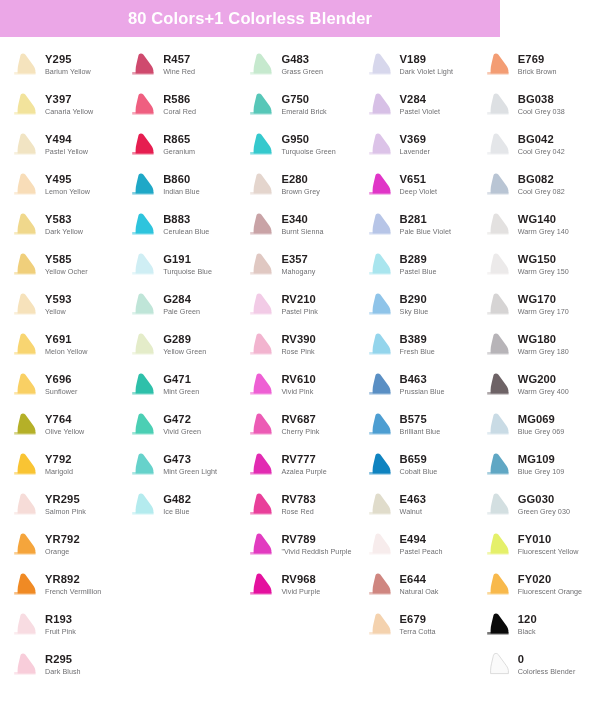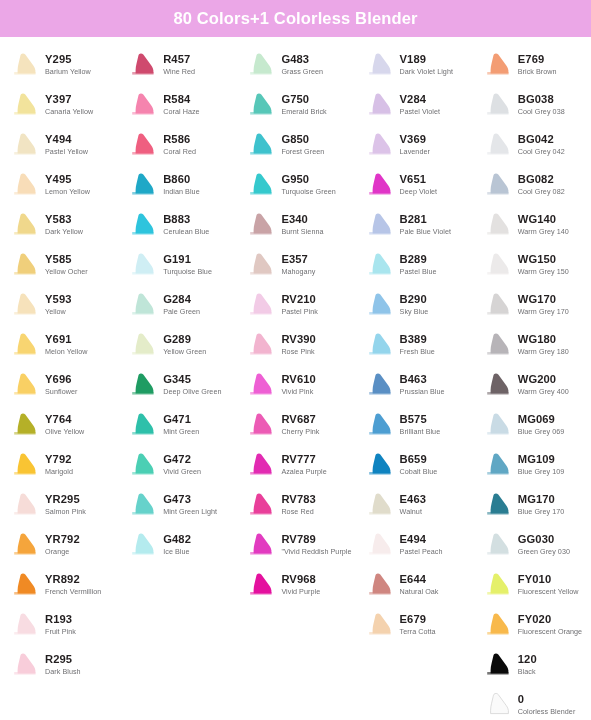--- a/index.html
+++ b/index.html
@@ -13,21 +13,21 @@
   .page {
     position: relative;
     width: 591px;
     height: 720px;
     background: #ffffff;
   }
   
   .header {
     position: absolute;
     left: 0; top: 0;
-    width: 591px;
+    width: 500px;
     height: 37px;
     background: #eba7e7;
     display: flex;
     align-items: center;
     justify-content: center;
   }
   .header-title {
     color: #ffffff;
     font-size: 16.5px;
     font-weight: bold;
@@ -308,44 +308,44 @@
             </svg>
           </div>
           <div class="labels">
             <div class="code">R457</div>
             <div class="name">Wine Red</div>
           </div>
         </div>
         <div class="swatch-row">
           <div class="nib">
             <svg viewBox="0 0 28 26" width="28" height="26">
-              <path d="M9.0 2.2 C10.3 1.0 12.2 1.2 13.3 2.6 L21.3 13.6 C22.0 14.6 22.6 15.6 22.9 16.6 L23.4 18.6 L23.4 21.6 L5.6 21.6 L5.6 18.2 C5.6 16.0 6.0 13.6 6.6 11.2 L8.2 4.4 C8.3 3.6 8.6 2.8 9.0 2.2 Z" fill="#f584ae"></path>
-              <rect x="2.2" y="20.0" width="21.4" height="2.6" fill="#f584ae" opacity="0.55"></rect>
-            </svg>
-          </div>
-          <div class="labels">
-            <div class="code">R584</div>
-            <div class="name">Coral Haze</div>
-          </div>
-        </div>
-        <div class="swatch-row">
-          <div class="nib">
-            <svg viewBox="0 0 28 26" width="28" height="26">
               <path d="M9.0 2.2 C10.3 1.0 12.2 1.2 13.3 2.6 L21.3 13.6 C22.0 14.6 22.6 15.6 22.9 16.6 L23.4 18.6 L23.4 21.6 L5.6 21.6 L5.6 18.2 C5.6 16.0 6.0 13.6 6.6 11.2 L8.2 4.4 C8.3 3.6 8.6 2.8 9.0 2.2 Z" fill="#ef5f80"></path>
               <rect x="2.2" y="20.0" width="21.4" height="2.6" fill="#ef5f80" opacity="0.55"></rect>
             </svg>
           </div>
           <div class="labels">
             <div class="code">R586</div>
             <div class="name">Coral Red</div>
           </div>
         </div>
         <div class="swatch-row">
           <div class="nib">
             <svg viewBox="0 0 28 26" width="28" height="26">
+              <path d="M9.0 2.2 C10.3 1.0 12.2 1.2 13.3 2.6 L21.3 13.6 C22.0 14.6 22.6 15.6 22.9 16.6 L23.4 18.6 L23.4 21.6 L5.6 21.6 L5.6 18.2 C5.6 16.0 6.0 13.6 6.6 11.2 L8.2 4.4 C8.3 3.6 8.6 2.8 9.0 2.2 Z" fill="#e61e50"></path>
+              <rect x="2.2" y="20.0" width="21.4" height="2.6" fill="#e61e50" opacity="0.55"></rect>
+            </svg>
+          </div>
+          <div class="labels">
+            <div class="code">R865</div>
+            <div class="name">Geranium</div>
+          </div>
+        </div>
+        <div class="swatch-row">
+          <div class="nib">
+            <svg viewBox="0 0 28 26" width="28" height="26">
               <path d="M9.0 2.2 C10.3 1.0 12.2 1.2 13.3 2.6 L21.3 13.6 C22.0 14.6 22.6 15.6 22.9 16.6 L23.4 18.6 L23.4 21.6 L5.6 21.6 L5.6 18.2 C5.6 16.0 6.0 13.6 6.6 11.2 L8.2 4.4 C8.3 3.6 8.6 2.8 9.0 2.2 Z" fill="#1fa8c7"></path>
               <rect x="2.2" y="20.0" width="21.4" height="2.6" fill="#1fa8c7" opacity="0.55"></rect>
             </svg>
           </div>
           <div class="labels">
             <div class="code">B860</div>
             <div class="name">Indian Blue</div>
           </div>
         </div>
         <div class="swatch-row">
@@ -392,32 +392,20 @@
             </svg>
           </div>
           <div class="labels">
             <div class="code">G289</div>
             <div class="name">Yellow Green</div>
           </div>
         </div>
         <div class="swatch-row">
           <div class="nib">
             <svg viewBox="0 0 28 26" width="28" height="26">
-              <path d="M9.0 2.2 C10.3 1.0 12.2 1.2 13.3 2.6 L21.3 13.6 C22.0 14.6 22.6 15.6 22.9 16.6 L23.4 18.6 L23.4 21.6 L5.6 21.6 L5.6 18.2 C5.6 16.0 6.0 13.6 6.6 11.2 L8.2 4.4 C8.3 3.6 8.6 2.8 9.0 2.2 Z" fill="#1f9c63"></path>
-              <rect x="2.2" y="20.0" width="21.4" height="2.6" fill="#1f9c63" opacity="0.55"></rect>
-            </svg>
-          </div>
-          <div class="labels">
-            <div class="code">G345</div>
-            <div class="name">Deep Olive Green</div>
-          </div>
-        </div>
-        <div class="swatch-row">
-          <div class="nib">
-            <svg viewBox="0 0 28 26" width="28" height="26">
               <path d="M9.0 2.2 C10.3 1.0 12.2 1.2 13.3 2.6 L21.3 13.6 C22.0 14.6 22.6 15.6 22.9 16.6 L23.4 18.6 L23.4 21.6 L5.6 21.6 L5.6 18.2 C5.6 16.0 6.0 13.6 6.6 11.2 L8.2 4.4 C8.3 3.6 8.6 2.8 9.0 2.2 Z" fill="#2ec0aa"></path>
               <rect x="2.2" y="20.0" width="21.4" height="2.6" fill="#2ec0aa" opacity="0.55"></rect>
             </svg>
           </div>
           <div class="labels">
             <div class="code">G471</div>
             <div class="name">Mint Green</div>
           </div>
         </div>
         <div class="swatch-row">
@@ -478,44 +466,44 @@
             </svg>
           </div>
           <div class="labels">
             <div class="code">G750</div>
             <div class="name">Emerald Brick</div>
           </div>
         </div>
         <div class="swatch-row">
           <div class="nib">
             <svg viewBox="0 0 28 26" width="28" height="26">
-              <path d="M9.0 2.2 C10.3 1.0 12.2 1.2 13.3 2.6 L21.3 13.6 C22.0 14.6 22.6 15.6 22.9 16.6 L23.4 18.6 L23.4 21.6 L5.6 21.6 L5.6 18.2 C5.6 16.0 6.0 13.6 6.6 11.2 L8.2 4.4 C8.3 3.6 8.6 2.8 9.0 2.2 Z" fill="#3ec2cd"></path>
-              <rect x="2.2" y="20.0" width="21.4" height="2.6" fill="#3ec2cd" opacity="0.55"></rect>
-            </svg>
-          </div>
-          <div class="labels">
-            <div class="code">G850</div>
-            <div class="name">Forest Green</div>
-          </div>
-        </div>
-        <div class="swatch-row">
-          <div class="nib">
-            <svg viewBox="0 0 28 26" width="28" height="26">
               <path d="M9.0 2.2 C10.3 1.0 12.2 1.2 13.3 2.6 L21.3 13.6 C22.0 14.6 22.6 15.6 22.9 16.6 L23.4 18.6 L23.4 21.6 L5.6 21.6 L5.6 18.2 C5.6 16.0 6.0 13.6 6.6 11.2 L8.2 4.4 C8.3 3.6 8.6 2.8 9.0 2.2 Z" fill="#35c9cd"></path>
               <rect x="2.2" y="20.0" width="21.4" height="2.6" fill="#35c9cd" opacity="0.55"></rect>
             </svg>
           </div>
           <div class="labels">
             <div class="code">G950</div>
             <div class="name">Turquoise Green</div>
           </div>
         </div>
         <div class="swatch-row">
           <div class="nib">
             <svg viewBox="0 0 28 26" width="28" height="26">
+              <path d="M9.0 2.2 C10.3 1.0 12.2 1.2 13.3 2.6 L21.3 13.6 C22.0 14.6 22.6 15.6 22.9 16.6 L23.4 18.6 L23.4 21.6 L5.6 21.6 L5.6 18.2 C5.6 16.0 6.0 13.6 6.6 11.2 L8.2 4.4 C8.3 3.6 8.6 2.8 9.0 2.2 Z" fill="#e4d5cd"></path>
+              <rect x="2.2" y="20.0" width="21.4" height="2.6" fill="#e4d5cd" opacity="0.55"></rect>
+            </svg>
+          </div>
+          <div class="labels">
+            <div class="code">E280</div>
+            <div class="name">Brown Grey</div>
+          </div>
+        </div>
+        <div class="swatch-row">
+          <div class="nib">
+            <svg viewBox="0 0 28 26" width="28" height="26">
               <path d="M9.0 2.2 C10.3 1.0 12.2 1.2 13.3 2.6 L21.3 13.6 C22.0 14.6 22.6 15.6 22.9 16.6 L23.4 18.6 L23.4 21.6 L5.6 21.6 L5.6 18.2 C5.6 16.0 6.0 13.6 6.6 11.2 L8.2 4.4 C8.3 3.6 8.6 2.8 9.0 2.2 Z" fill="#c9a3a6"></path>
               <rect x="2.2" y="20.0" width="21.4" height="2.6" fill="#c9a3a6" opacity="0.55"></rect>
             </svg>
           </div>
           <div class="labels">
             <div class="code">E340</div>
             <div class="name">Burnt Sienna</div>
           </div>
         </div>
         <div class="swatch-row">
@@ -933,32 +921,20 @@
         <div class="swatch-row">
           <div class="nib">
             <svg viewBox="0 0 28 26" width="28" height="26">
               <path d="M9.0 2.2 C10.3 1.0 12.2 1.2 13.3 2.6 L21.3 13.6 C22.0 14.6 22.6 15.6 22.9 16.6 L23.4 18.6 L23.4 21.6 L5.6 21.6 L5.6 18.2 C5.6 16.0 6.0 13.6 6.6 11.2 L8.2 4.4 C8.3 3.6 8.6 2.8 9.0 2.2 Z" fill="#60a7c4"></path>
               <rect x="2.2" y="20.0" width="21.4" height="2.6" fill="#60a7c4" opacity="0.55"></rect>
             </svg>
           </div>
           <div class="labels">
             <div class="code">MG109</div>
             <div class="name">Blue Grey 109</div>
-          </div>
-        </div>
-        <div class="swatch-row">
-          <div class="nib">
-            <svg viewBox="0 0 28 26" width="28" height="26">
-              <path d="M9.0 2.2 C10.3 1.0 12.2 1.2 13.3 2.6 L21.3 13.6 C22.0 14.6 22.6 15.6 22.9 16.6 L23.4 18.6 L23.4 21.6 L5.6 21.6 L5.6 18.2 C5.6 16.0 6.0 13.6 6.6 11.2 L8.2 4.4 C8.3 3.6 8.6 2.8 9.0 2.2 Z" fill="#2a7d92"></path>
-              <rect x="2.2" y="20.0" width="21.4" height="2.6" fill="#2a7d92" opacity="0.55"></rect>
-            </svg>
-          </div>
-          <div class="labels">
-            <div class="code">MG170</div>
-            <div class="name">Blue Grey 170</div>
           </div>
         </div>
         <div class="swatch-row">
           <div class="nib">
             <svg viewBox="0 0 28 26" width="28" height="26">
               <path d="M9.0 2.2 C10.3 1.0 12.2 1.2 13.3 2.6 L21.3 13.6 C22.0 14.6 22.6 15.6 22.9 16.6 L23.4 18.6 L23.4 21.6 L5.6 21.6 L5.6 18.2 C5.6 16.0 6.0 13.6 6.6 11.2 L8.2 4.4 C8.3 3.6 8.6 2.8 9.0 2.2 Z" fill="#d3dfe1"></path>
               <rect x="2.2" y="20.0" width="21.4" height="2.6" fill="#d3dfe1" opacity="0.55"></rect>
             </svg>
           </div>
           <div class="labels">

